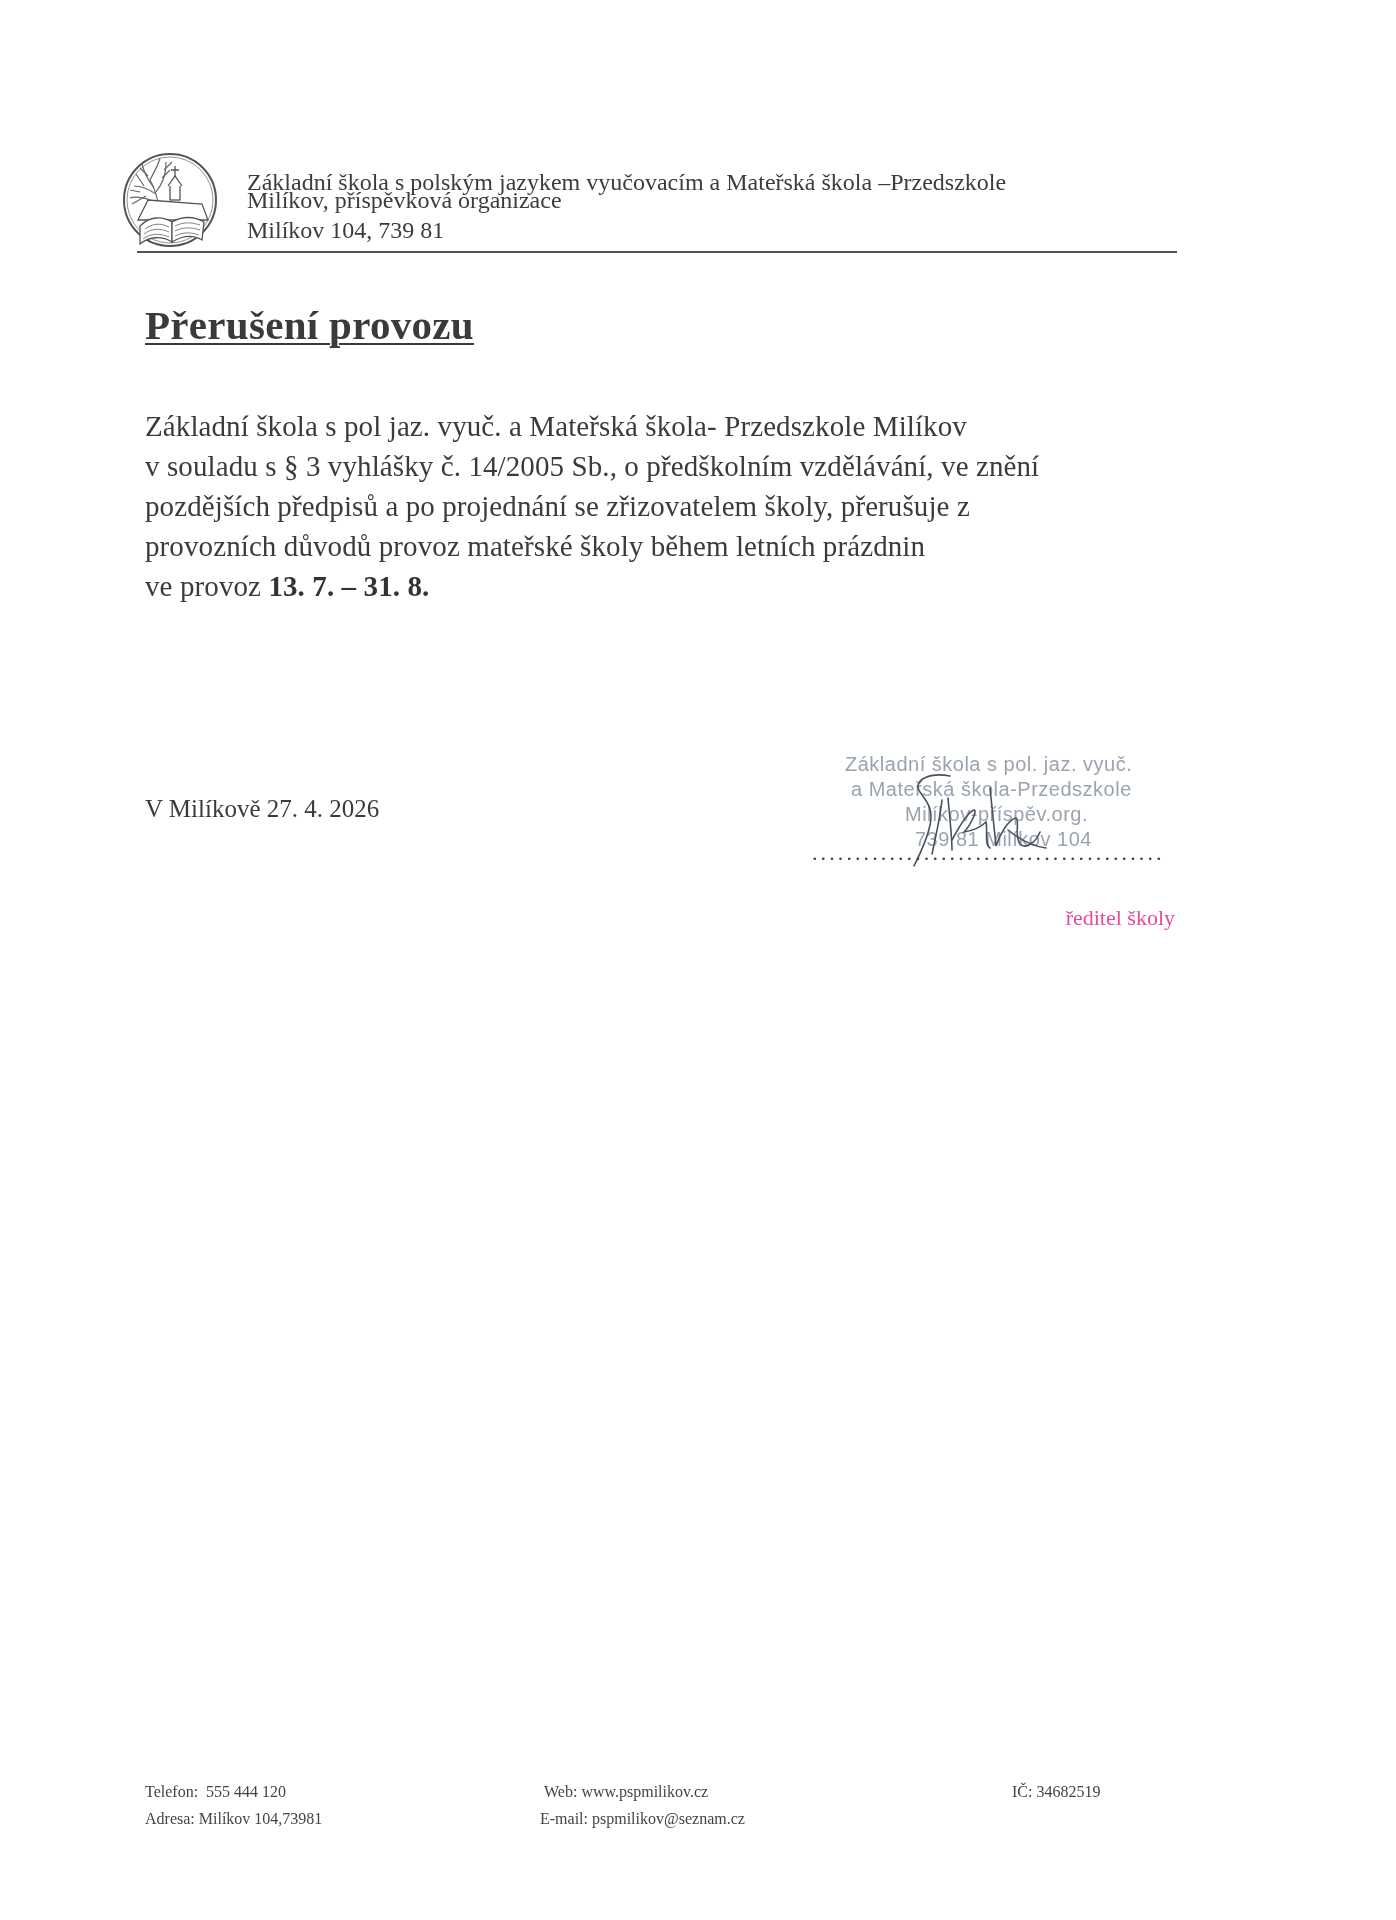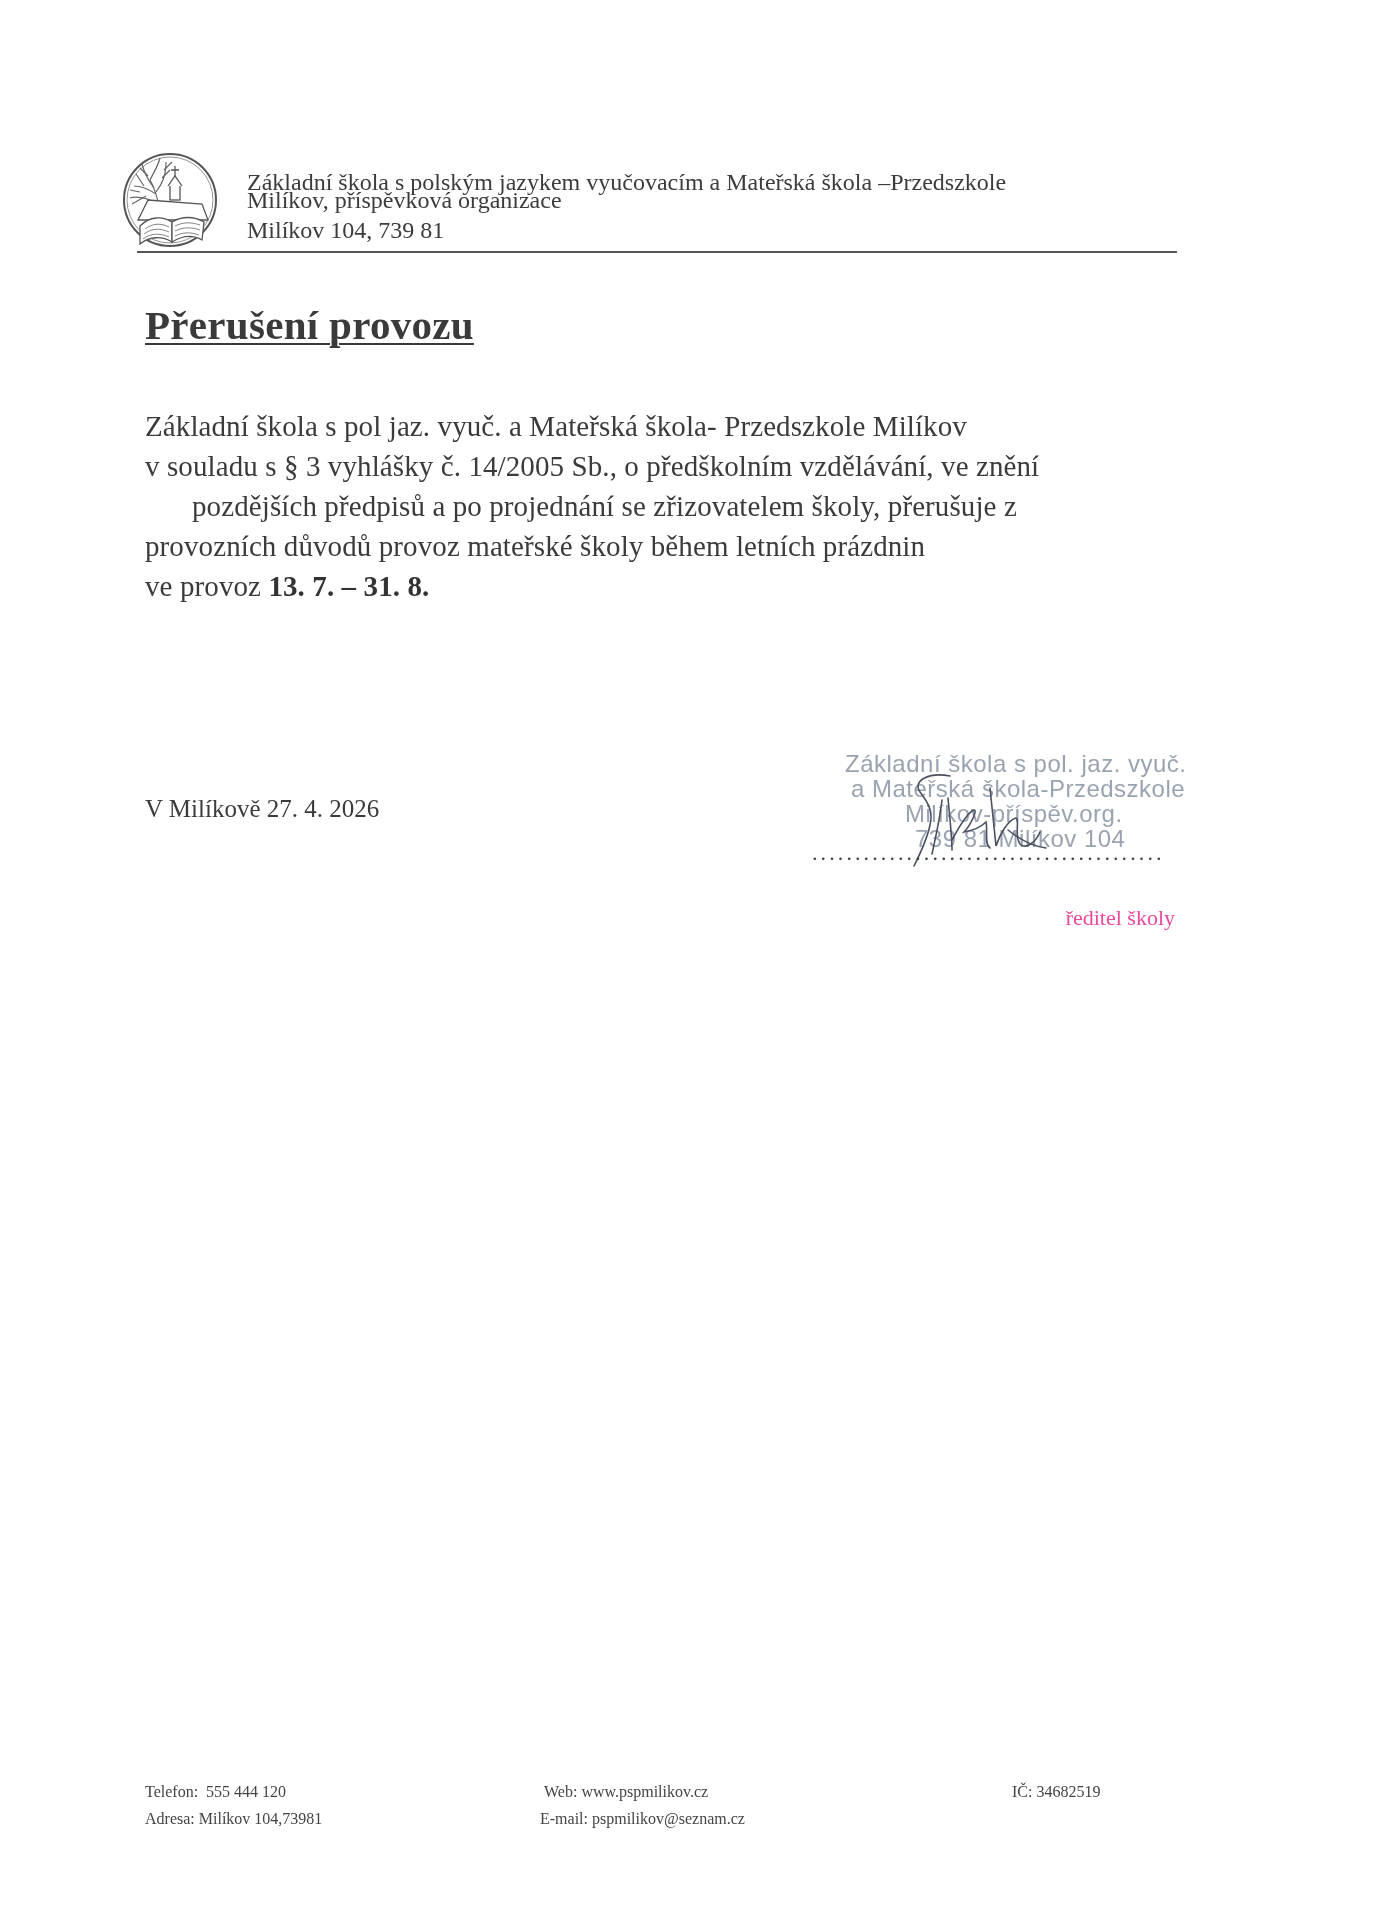--- a/index.html
+++ b/index.html
@@ -17,21 +17,21 @@
            text-decoration: underline; text-decoration-thickness: 2px; text-underline-offset: 4px; letter-spacing: 0.3px; }
 
   
   .body-line { left: 145px; font-size: 29px; line-height: 36px; color: #3b3b3b; letter-spacing: 0.1px; }
   .bold { font-weight: bold; color: #333; }
 
   
   .date { left: 145px; top: 795px; font-size: 25px; color: #3b3b3b; }
 
   
-  .stamp-line { font-family: "Liberation Sans", "DejaVu Sans", sans-serif; font-size: 24px; line-height: 24px;
+  .stamp-line { font-family: "Liberation Sans", "DejaVu Sans", sans-serif; font-size: 20px; line-height: 24px;
                 color: #9aa3b0; letter-spacing: 0.5px; }
   .signature { position: absolute; left: 890px; top: 770px; width: 200px; height: 100px; }
   .dots { left: 812px; top: 840px; font-size: 22px; color: #444; letter-spacing: 3.1px; }
   .role { font-size: 22px; color: #ec4899; top: 905px; right: 221px; }
 
   
   .foot { font-size: 16px; line-height: 26px; color: #444; }
 </style>
 </head>
 <body>
@@ -80,21 +80,21 @@
   <div class="abs hdr-line" style="top:186px;">Milíkov, příspěvková organizace</div>
   <div class="abs hdr-line" style="top:216px;">Milíkov 104, 739 81</div>
   <div class="hdr-rule"></div>
 </div>
 
 <div class="abs title">Přerušení provozu</div>
 
 <div>
   <div class="abs body-line" style="top:408px;">Základní škola s pol jaz. vyuč. a Mateřská škola- Przedszkole Milíkov</div>
   <div class="abs body-line" style="top:448px;">v souladu s § 3 vyhlášky č. 14/2005 Sb., o předškolním vzdělávání, ve znění</div>
-  <div class="abs body-line" style="top:488px;margin-left:47px;">pozdějších předpisů a po projednání se zřizovatelem školy, přerušuje z</div>
+  <div class="abs body-line" style="top:488px;">pozdějších předpisů a po projednání se zřizovatelem školy, přerušuje z</div>
   <div class="abs body-line" style="top:528px;">provozních důvodů provoz mateřské školy během letních prázdnin</div>
   <div class="abs body-line" style="top:568px;"><span>ve provoz </span><span class="bold">13. 7. – 31. 8.</span></div>
 </div>
 
 <div class="abs date">V Milíkově 27. 4. 2026</div>
 
 <div>
   <div class="abs stamp-line" style="left:845px; top:752px;">Základní škola s pol. jaz. vyuč.</div>
   <div class="abs stamp-line" style="left:851px; top:777px;">a Mateřská škola-Przedszkole</div>
   <div class="abs stamp-line" style="left:905px; top:802px;">Milíkov-příspěv.org.</div>

